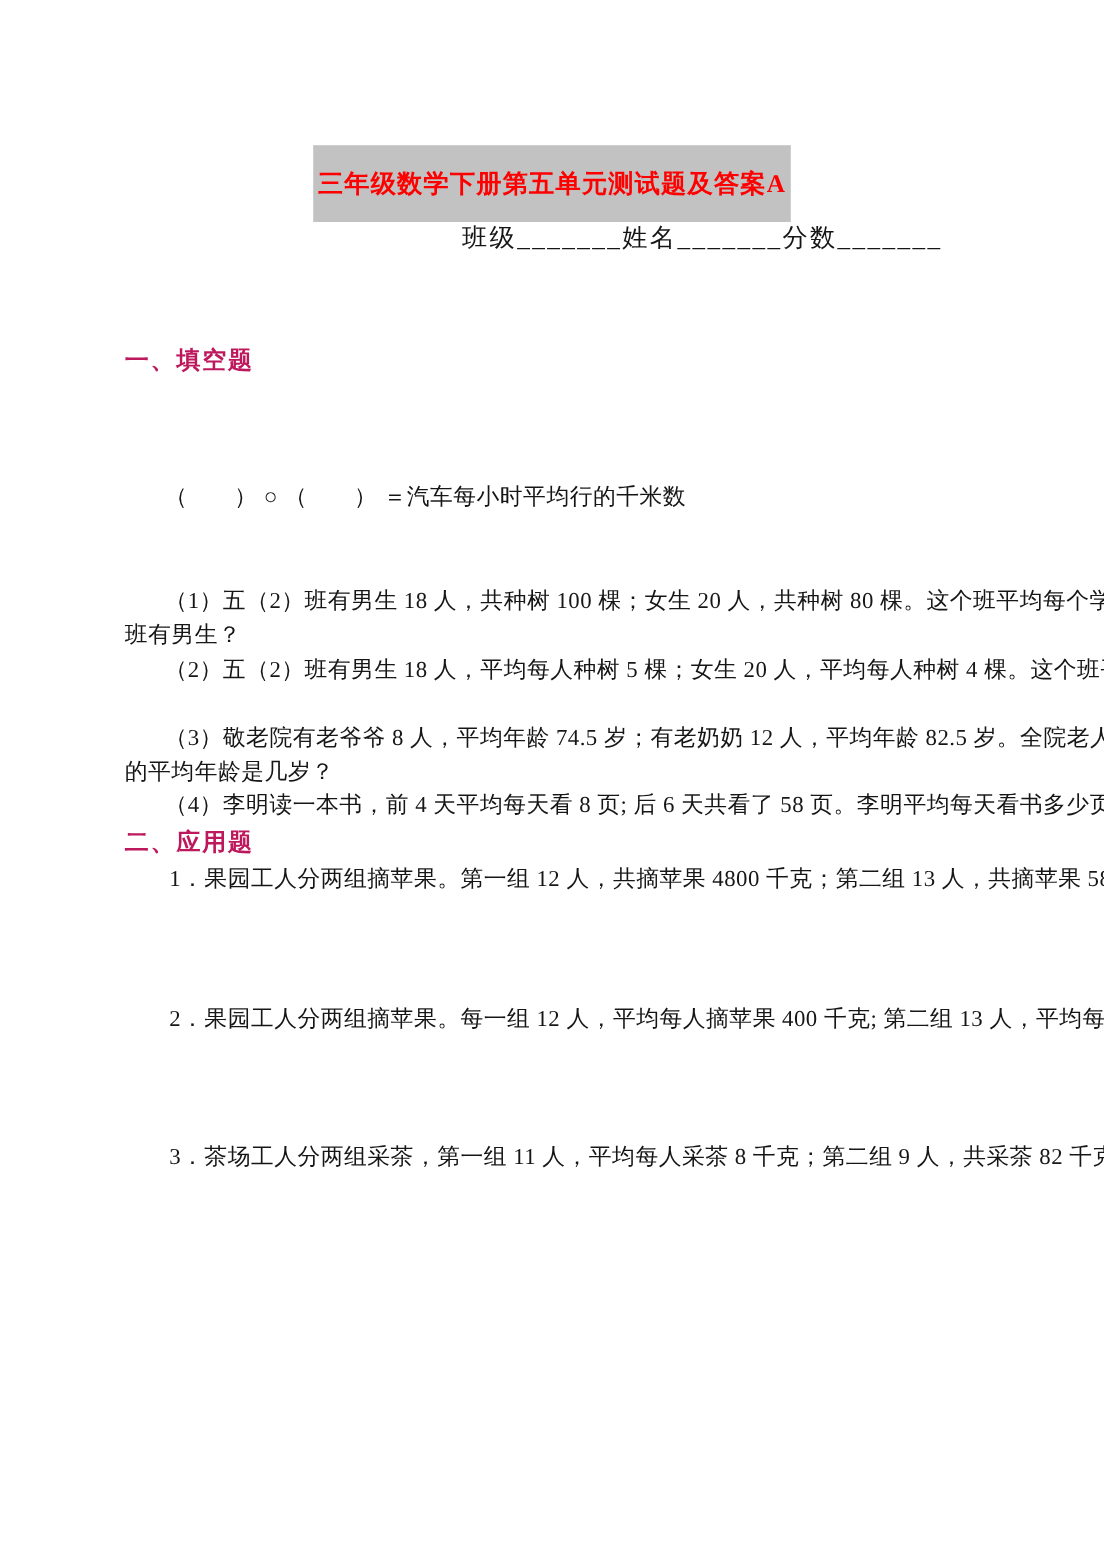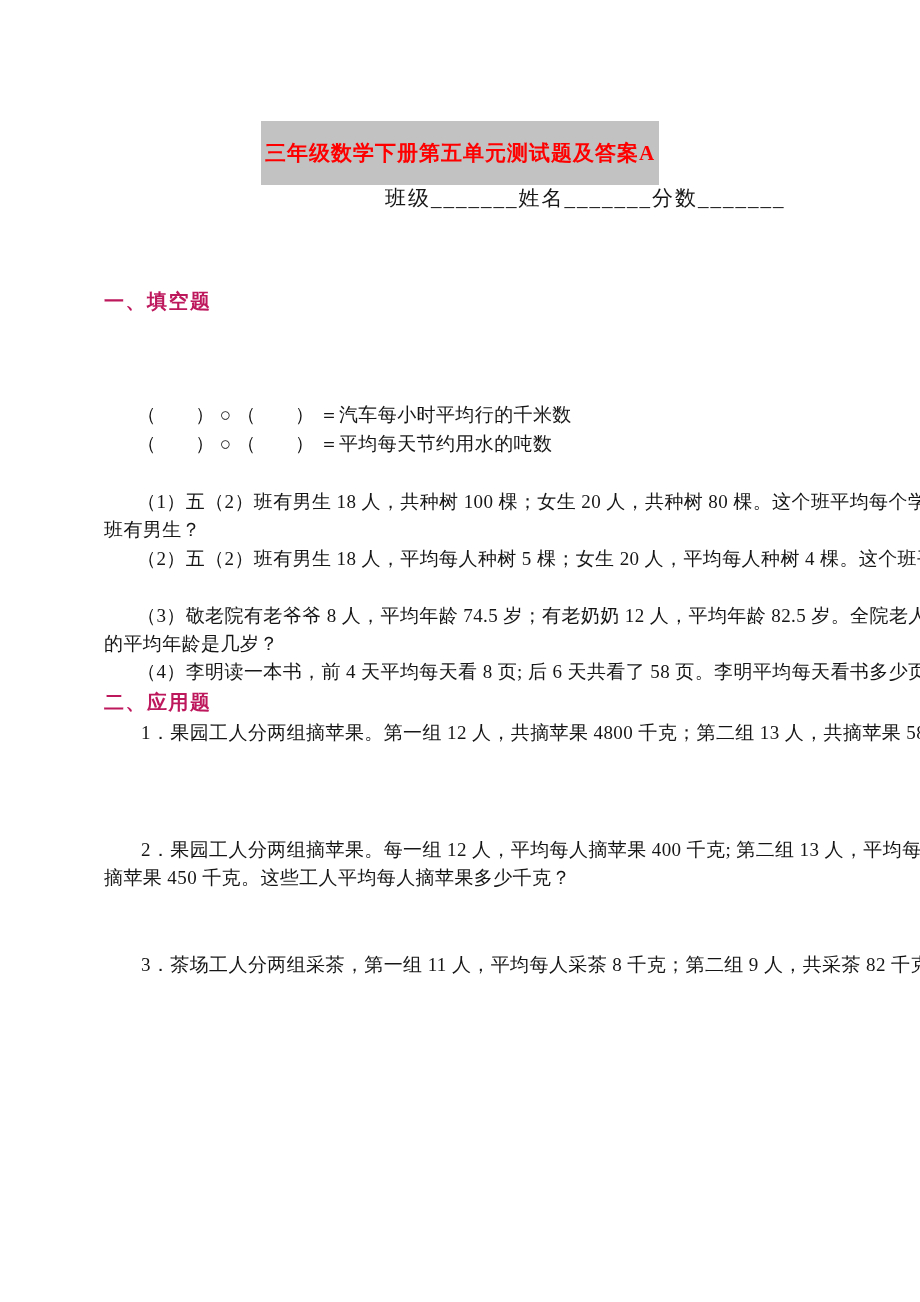--- a/index.html
+++ b/index.html
@@ -61,35 +61,33 @@
   <div class="title-wrap">
     <span class="title-hl">三年级数学下册第五单元测试题及答案A</span>
   </div>
 
   <div class="info">班级_______姓名_______分数_______</div>
 
   <div class="ln heading" style="top:289px;left:104px">一、填空题</div>
 
 
   <div class="ln" style="top:403px;left:137px">（　　） ○ （　　） ＝汽车每小时平均行的千米数</div>
-  <div class="ln" style="top:432px;left:137px">（　　） ○ （　　） ＝平均每天节约用水的吨数</div>
 
 
   <div class="ln" style="top:490px;left:137px">（1）五（2）班有男生 18 人，共种树 100 棵；女生 20 人，共种树 80 棵。这个班平均每个学生</div>
   <div class="ln" style="top:518px;left:104px">班有男生？</div>
 
   <div class="ln" style="top:547px;left:137px">（2）五（2）班有男生 18 人，平均每人种树 5 棵；女生 20 人，平均每人种树 4 棵。这个班平</div>
 
   <div class="ln" style="top:604px;left:137px">（3）敬老院有老爷爷 8 人，平均年龄 74.5 岁；有老奶奶 12 人，平均年龄 82.5 岁。全院老人</div>
   <div class="ln" style="top:632px;left:104px">的平均年龄是几岁？</div>
 
   <div class="ln" style="top:660px;left:137px">（4）李明读一本书，前 4 天平均每天看 8 页; 后 6 天共看了 58 页。李明平均每天看书多少页？</div>
 
   <div class="ln heading" style="top:690px;left:104px">二、应用题</div>
 
   <div class="ln" style="top:721px;left:141px">1．果园工人分两组摘苹果。第一组 12 人，共摘苹果 4800 千克；第二组 13 人，共摘苹果 5850</div>
 
   <div class="ln" style="top:838px;left:141px">2．果园工人分两组摘苹果。每一组 12 人，平均每人摘苹果 400 千克; 第二组 13 人，平均每人</div>
-  <div class="ln" style="top:866px;left:104px">摘苹果 450 千克。这些工人平均每人摘苹果多少千克？</div>
 
   <div class="ln" style="top:953px;left:141px">3．茶场工人分两组采茶，第一组 11 人，平均每人采茶 8 千克；第二组 9 人，共采茶 82 千克。</div>
 
 </div>
 
 </body></html>

